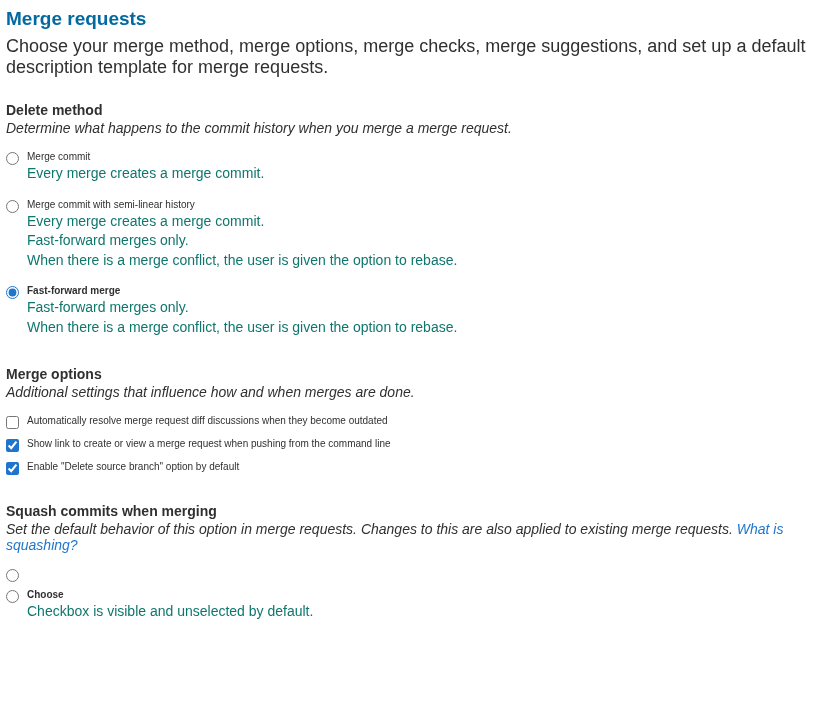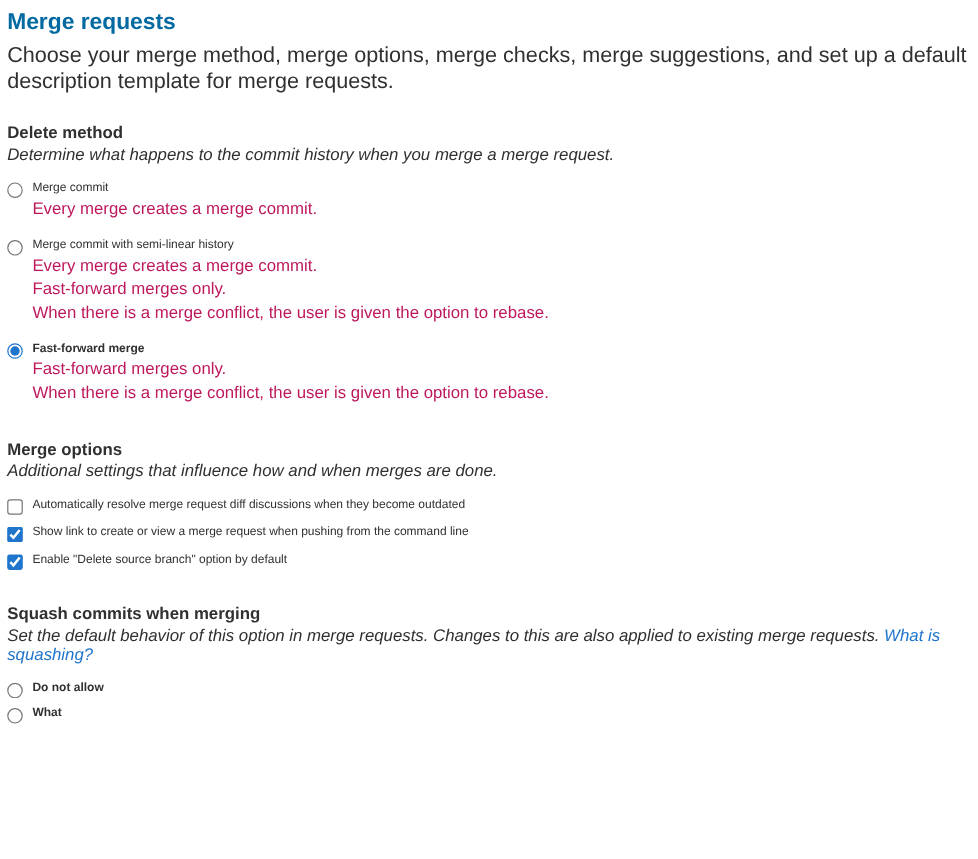--- a/index.html
+++ b/index.html
@@ -72,21 +72,21 @@
     .opt-label {
       font-size: 10px;
       color: #303030;
       line-height: 1.4;
     }
     .opt-label.bold {
       font-weight: 600;
     }
     .opt-help {
       font-size: 14px;
-      color: #be185d;
+      color: #0f766e;
       line-height: 1.4;
     }
     .section-gap {
       margin-top: 28px;
     }
   </style>
 </head>
 <body>
 
 <h2 class="page-title">Merge requests</h2>
@@ -149,22 +149,22 @@
 
 <div class="section-gap"></div>
 <div class="section-heading">Squash commits when merging</div>
 <div class="section-desc">
   <span>Set the default behavior of this option in merge requests. Changes to this are also applied to existing merge requests. </span><a href="#">What is squashing?</a>
 </div>
 
 <div class="option-row squash">
   <input type="radio" name="squash" class="control" style="">
   <div class="option-body">
-    <div class="opt-label bold">Do not allow</div>
   </div>
 </div>
 
 <div class="option-row squash">
   <input type="radio" name="squash" class="control" style="">
   <div class="option-body">
-    <div class="opt-label bold">What</div>
+    <div class="opt-label bold">Choose</div>
+    <div class="opt-help">Checkbox is visible and unselected by default.</div>
   </div>
 </div>
 
 </body></html>

